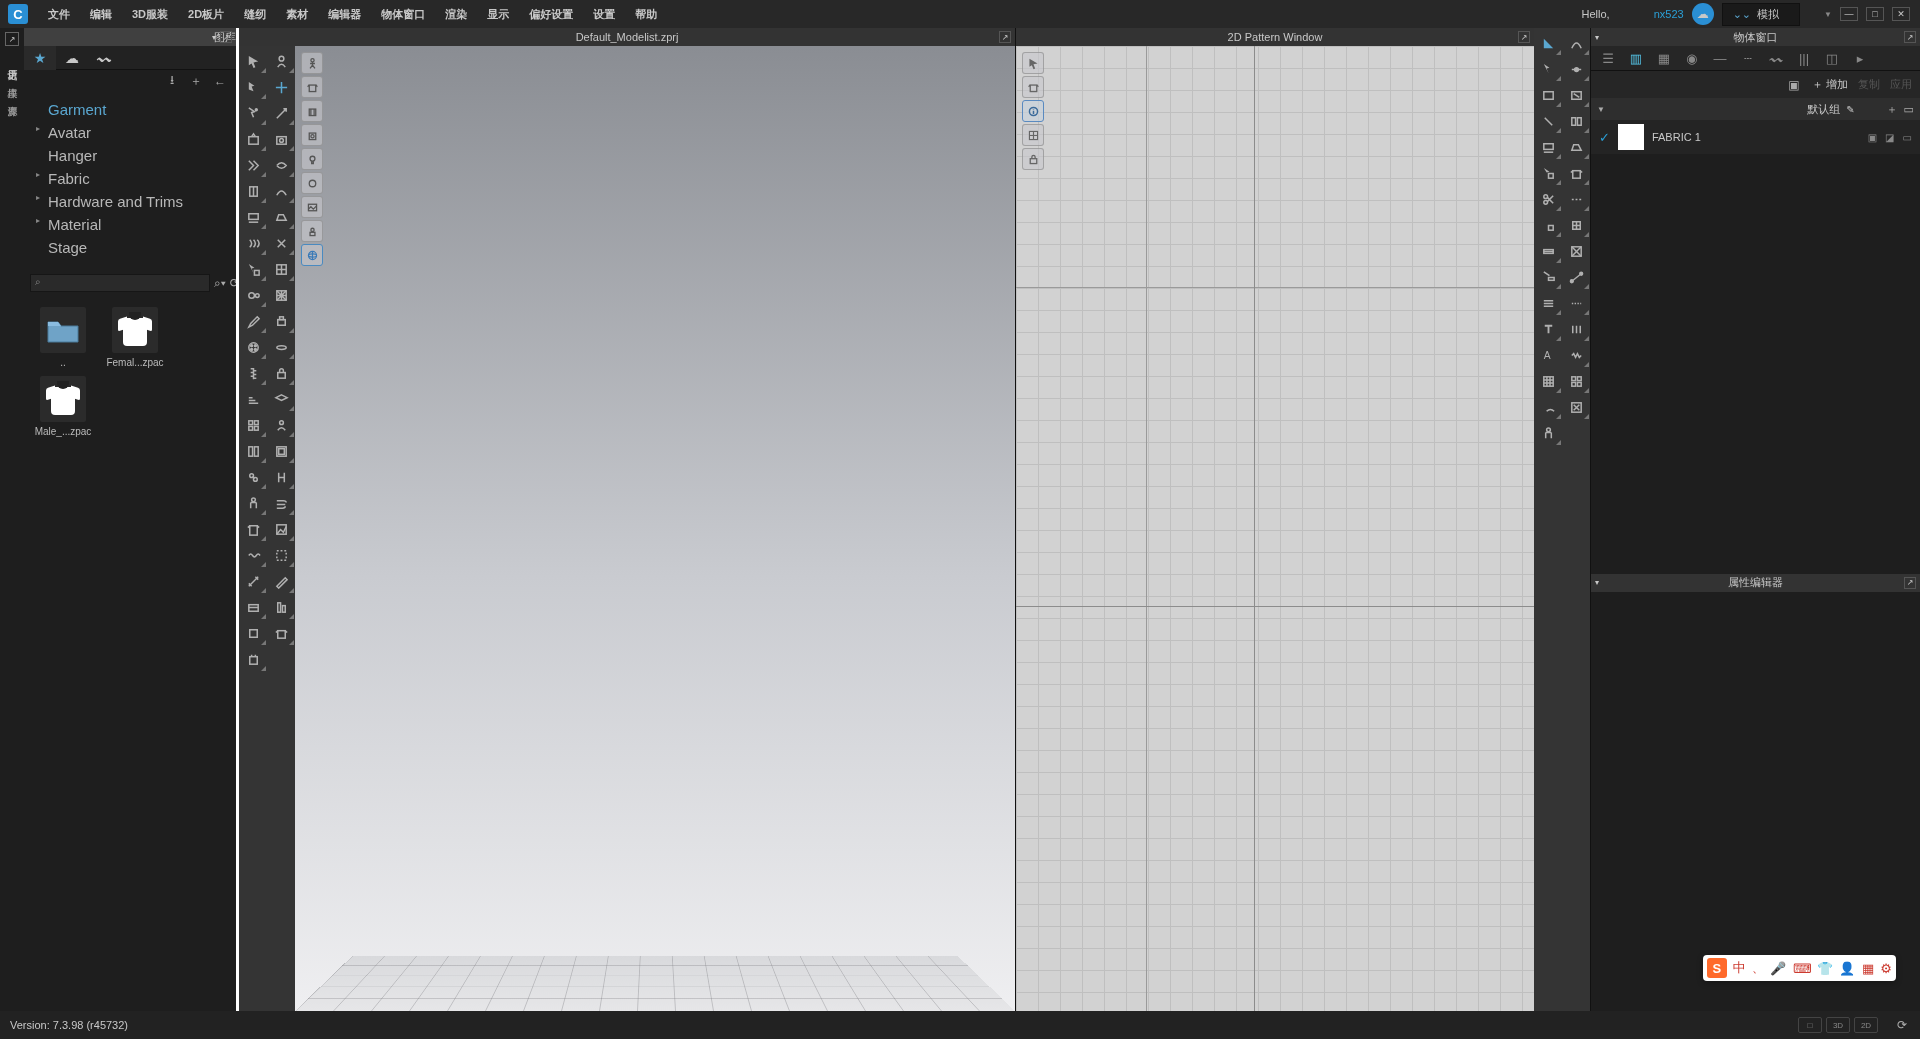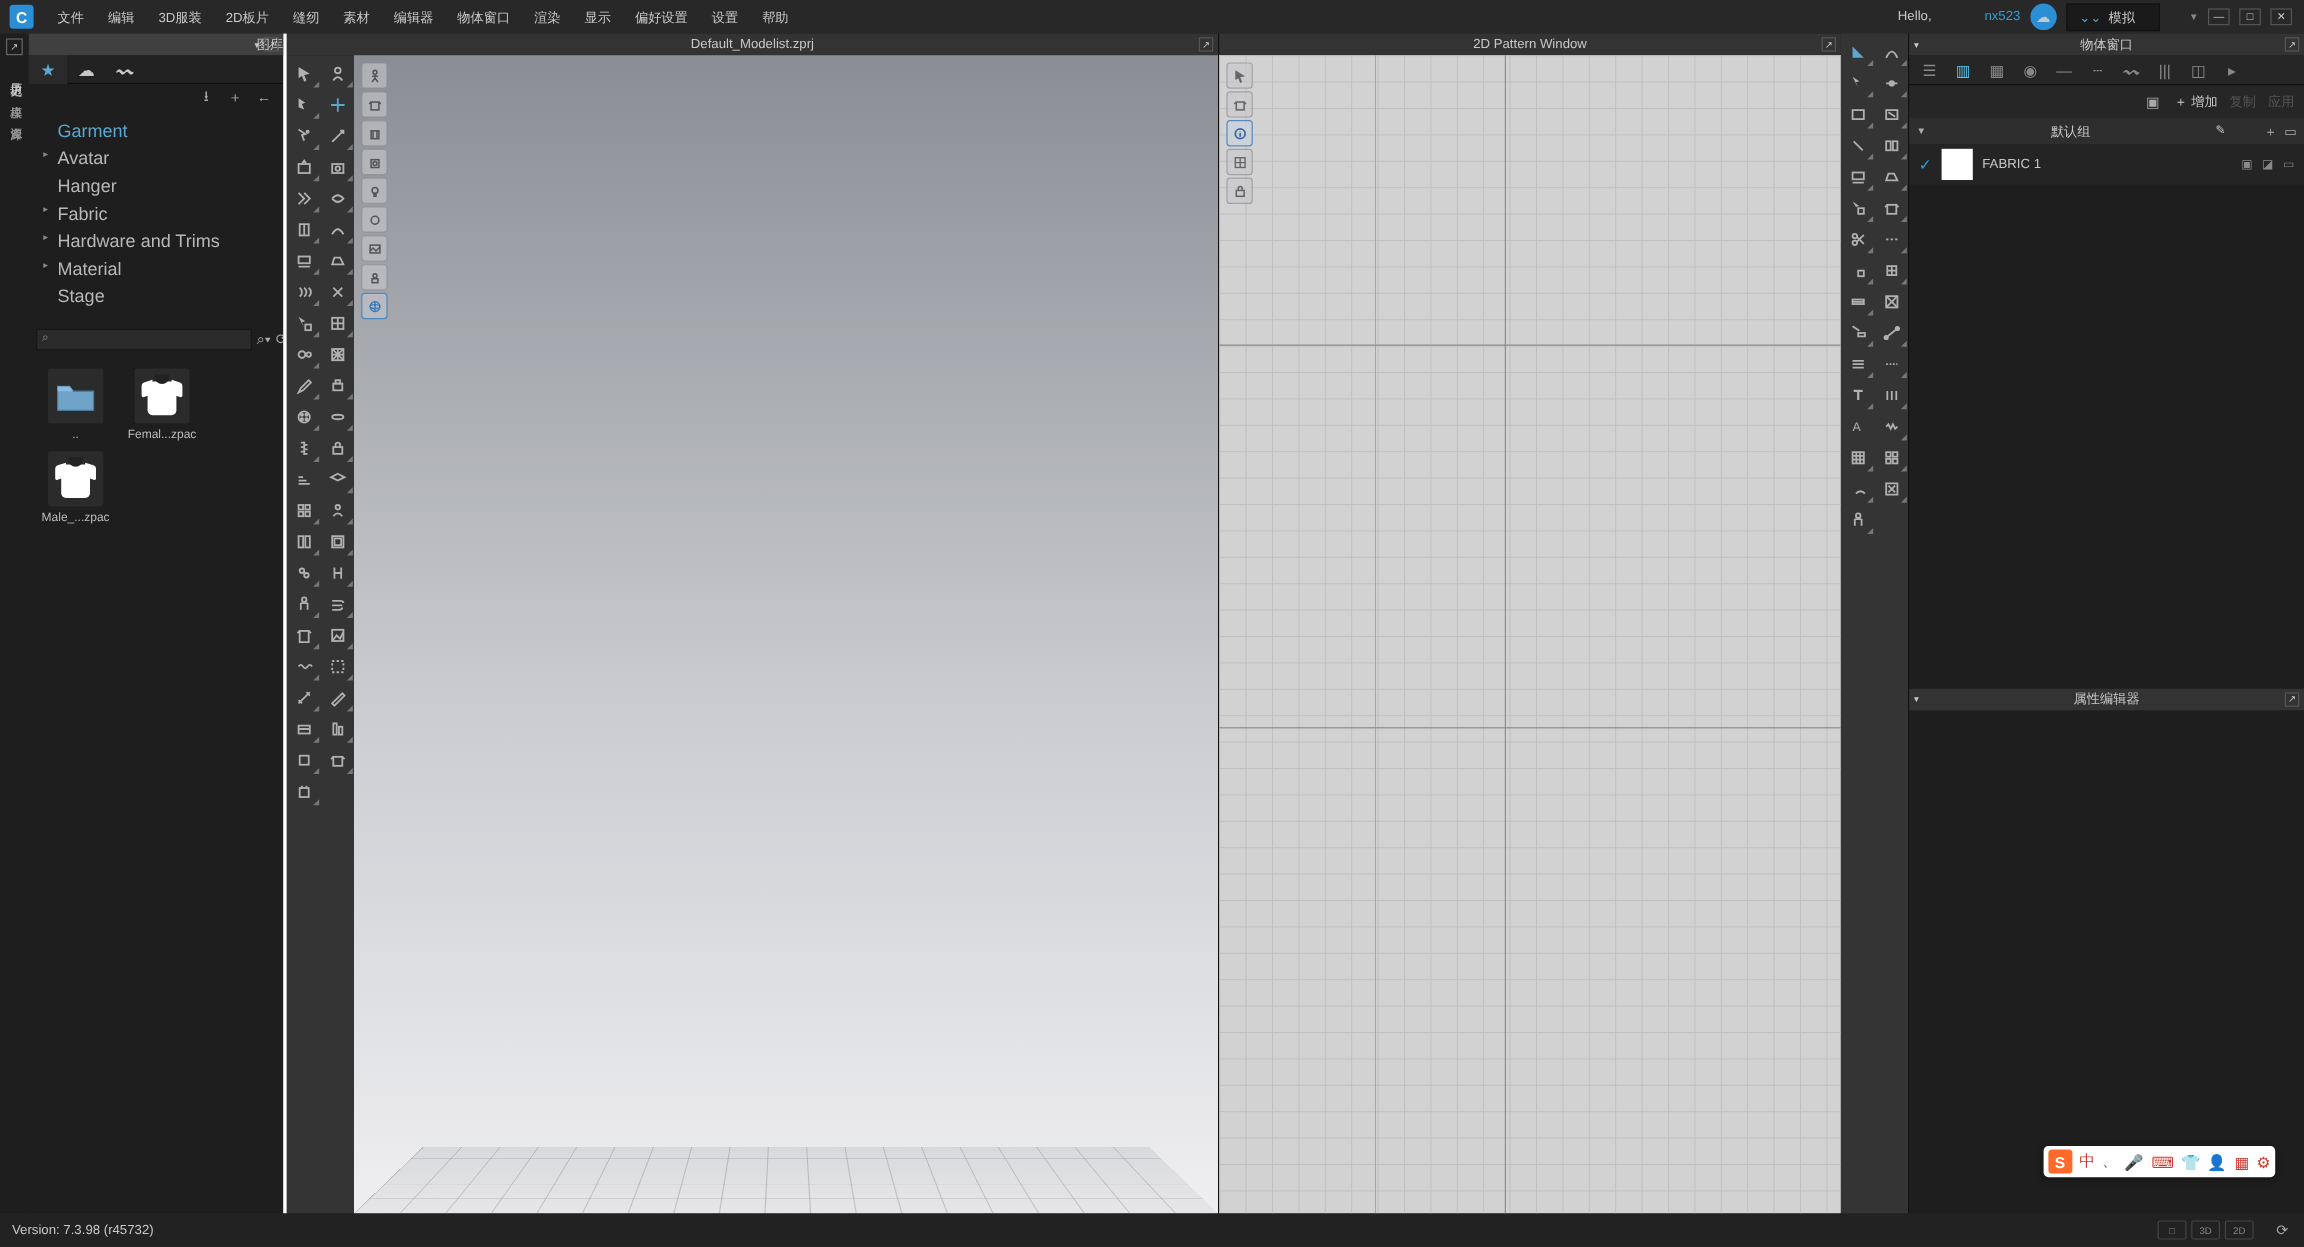--- a/index.html
+++ b/index.html
@@ -1,19 +1,19 @@
 <!DOCTYPE html>
 <html><head>
 <meta charset="utf-8">
 <style>
 * { margin: 0; padding: 0; box-sizing: border-box; font-family: "Microsoft YaHei", Arial, sans-serif; font-size: 11px; color: #c8c8c8; }
 body { background: #2a2a2a; width: 1920px; height: 1039px; overflow: hidden; position: relative; }
 .menubar { height: 28px; background: #282828; display: flex; align-items: center; padding: 0 4px; }
 .logo { width: 20px; height: 20px; background: #2a8fd4; border-radius: 3px; margin: 0 10px 0 4px; display: flex; align-items: center; justify-content: center; font-weight: bold; font-size: 13px; color: #fff; }
-.menu-item { padding: 0 10px; height: 28px; display: flex; align-items: center; cursor: pointer; }
+.menu-item { padding: 0 10px; height: 28px; display: flex; align-items: center; cursor: pointer; font-weight: bold; }
 .menu-right { margin-left: auto; display: flex; align-items: center; gap: 8px; padding-right: 6px; justify-content: space-between; }
 .hello { color: #c8c8c8; }
 .username { color: #2a9fd6; padding-left: 36px; }
 .cloud-btn { width: 22px; height: 22px; background: #2a8fd4; border-radius: 11px; display: flex; align-items: center; justify-content: center; font-size: 12px; }
 .sim-btn { background: #1a1a1a; padding: 3px 20px 3px 10px; display: flex; align-items: center; gap: 6px; color: #5aa7d0; border: 1px solid #111; }
 .sim-btn .chev { color: #5aa7d0; }
 .win-ctrl { width: 18px; height: 14px; border: 1px solid #555; display: flex; align-items: center; justify-content: center; font-size: 9px; }
 .workarea { display: flex; height: 983px; }
 .left-tabs { width: 24px; background: #1e1e1e; display: flex; flex-direction: column; align-items: center; padding-top: 4px; gap: 2px; }
 .vtab { writing-mode: vertical-rl; padding: 8px 3px; font-size: 10px; color: #999; }
@@ -85,21 +85,21 @@
 .obj-title .pop { position: absolute; right: 4px; font-size:8px;border:1px solid #555;width:12px;height:12px;display:flex;align-items:center;justify-content:center;}
 .obj-title .drop { position:absolute; left:4px; font-size:8px;}
 .obj-tabs { height: 24px; background: #262626; display: flex; align-items: center; gap: 2px; padding: 0 4px; }
 .obj-tab { width: 26px; height: 20px; display: flex; align-items: center; justify-content: center; font-size: 13px; color: #888; }
 .obj-tab.active { color: #55c5e8; }
 .obj-actions { height: 28px; display: flex; align-items: center; padding: 0 8px; gap: 10px; justify-content: flex-end; background:#262626; border-top:1px solid #111;}
 .obj-act { color: #999; font-size: 11px; cursor: pointer; }
 .obj-act.hl { color:#ccc; }
 .grp-header { height: 22px; background: #2e2e2e; display: flex; align-items: center; padding: 0 6px; gap: 6px; font-size:11px;}
 .grp-header .caret { font-size: 8px; color: #aaa; }
-.grp-header .name { flex: 1; text-align: center; }
+.grp-header .name { flex: 1; text-align: right; }
 .grp-header .pen { font-size: 10px; }
 .grp-header .plus, .grp-header .fld { font-size: 11px; color:#aaa;}
 .fabric-row { height: 34px; display: flex; align-items: center; padding: 0 8px; gap: 8px; background:#242424;}
 .fabric-row .chk { color: #2a9fd6; font-size: 13px; }
 .fabric-row .sw { width: 26px; height: 26px; background: #fff; }
 .fabric-row .fname { flex: 1; font-size: 11px; }
 .fabric-row .ric { font-size: 10px; color: #888; }
 .prop-title { height: 18px; background: #333; display:flex;align-items:center;justify-content:center;position:relative;font-size:11px;}
 .prop-title .drop { position:absolute; left:4px; font-size:8px;}
 .prop-title .pop { position:absolute; right:4px;font-size:8px;border:1px solid #555;width:12px;height:12px;display:flex;align-items:center;justify-content:center;}

